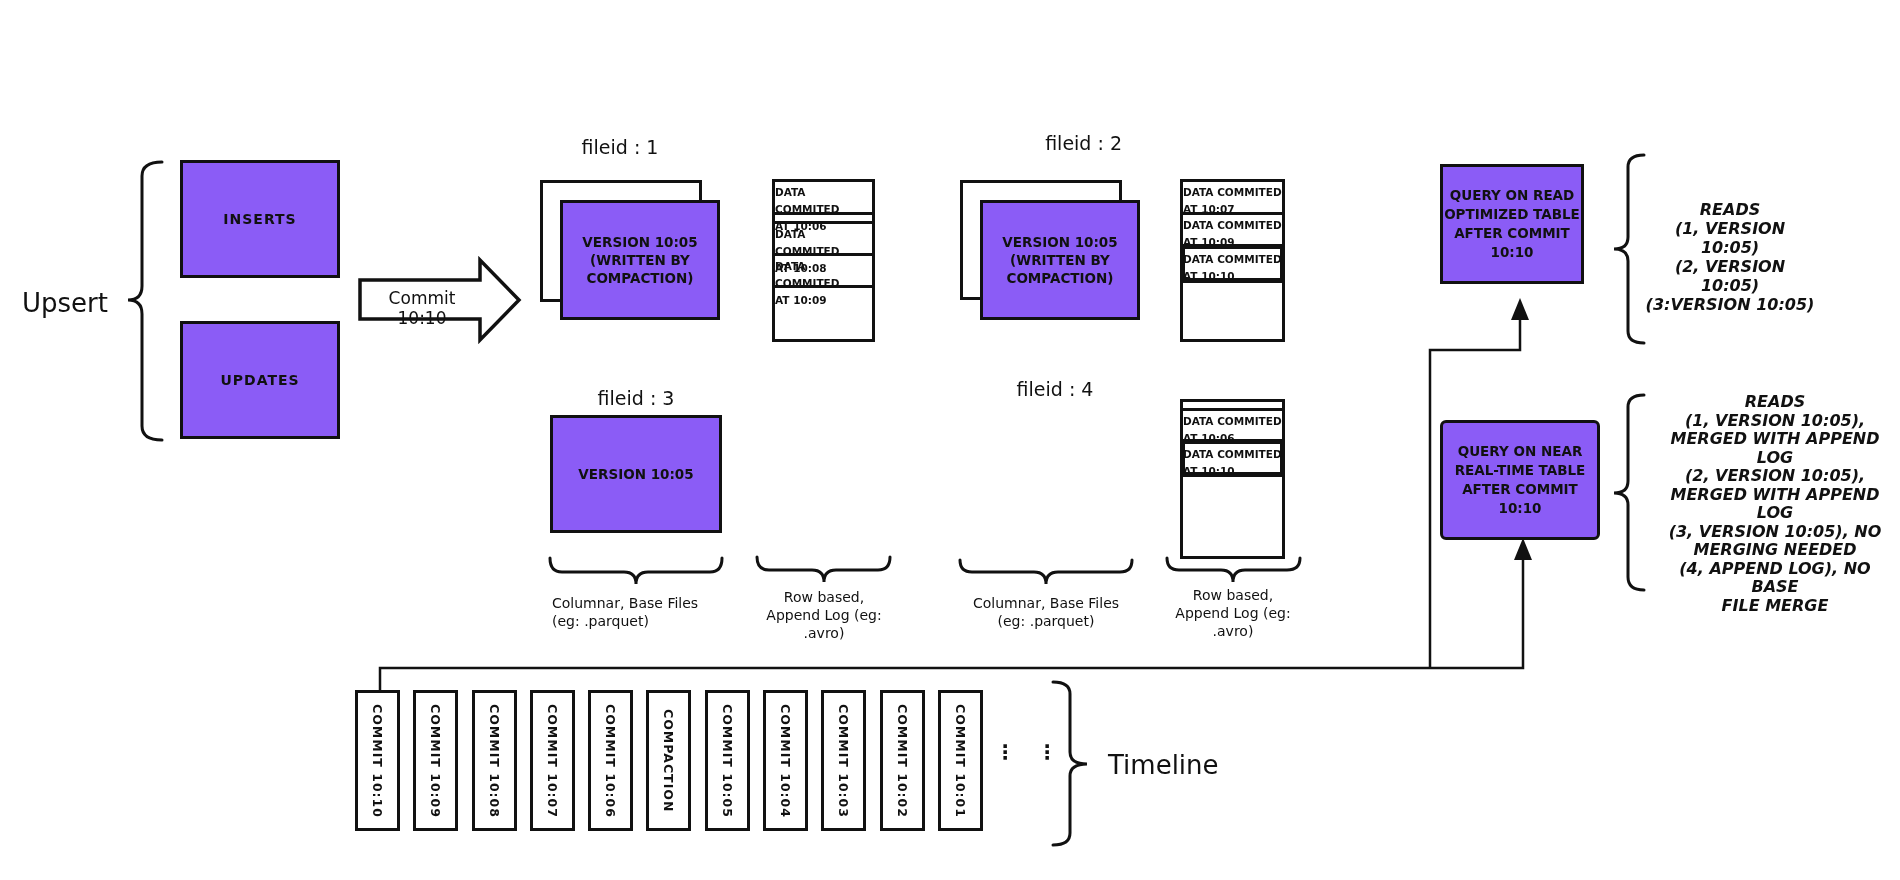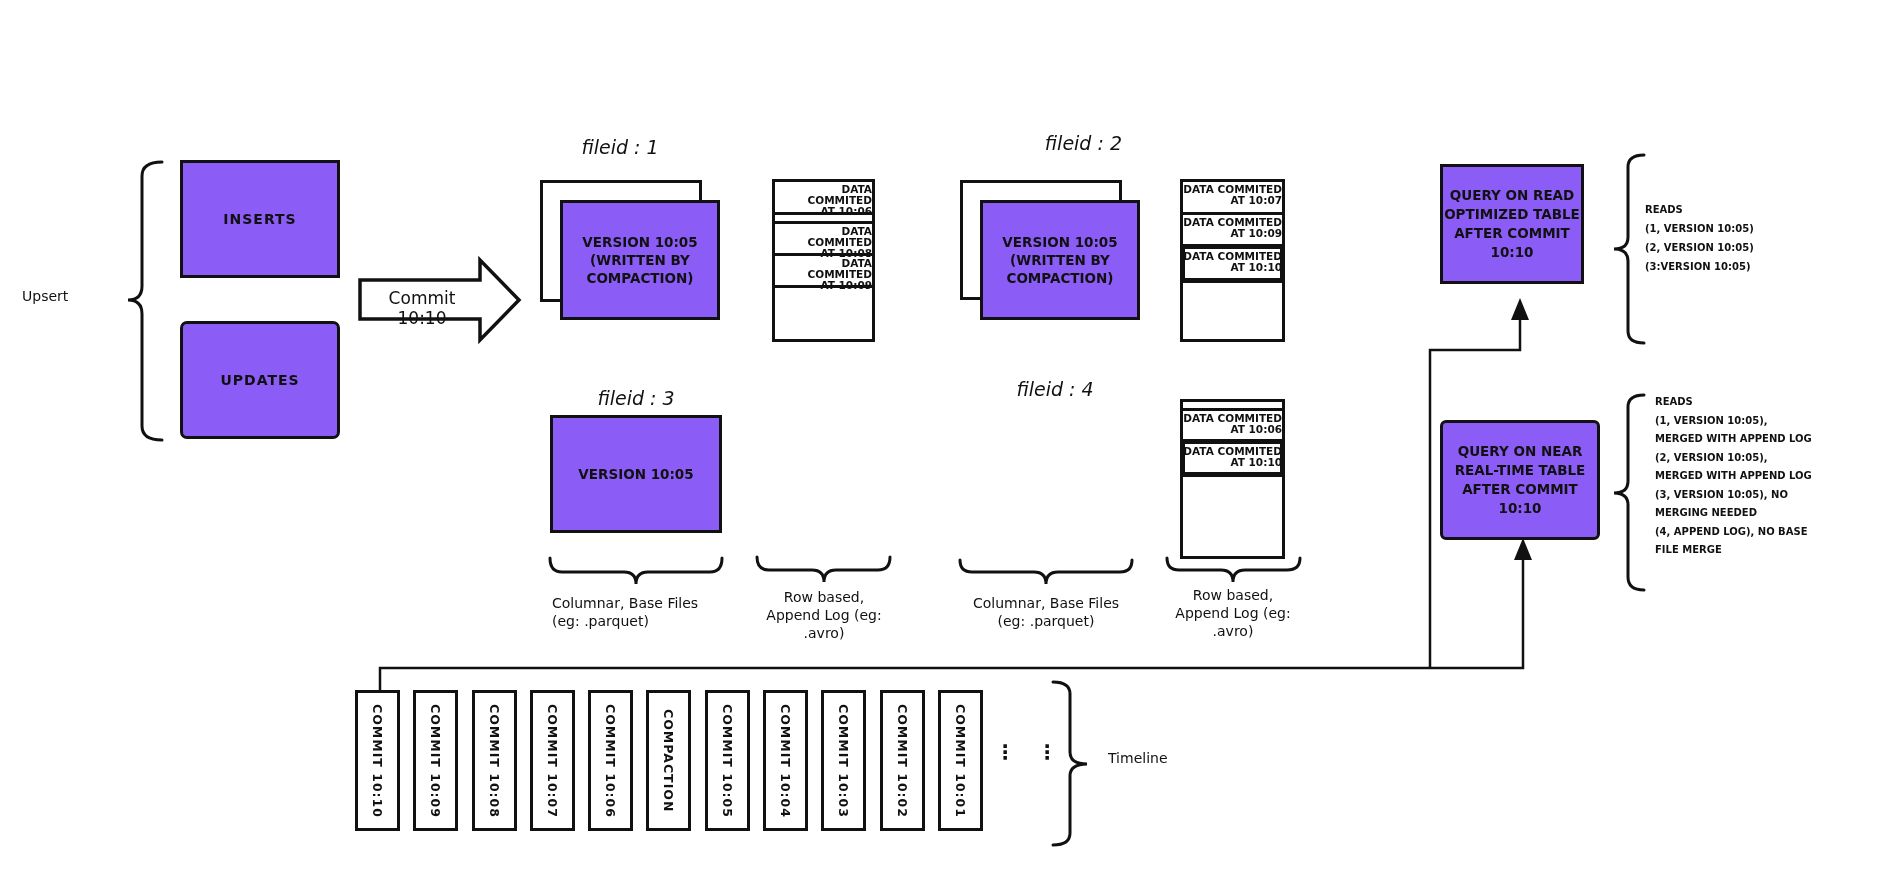--- a/index.html
+++ b/index.html
@@ -9,46 +9,46 @@
   }
   #underlay { position:absolute; left:0; top:0; width:1900px; height:880px; }
   .abs { position:absolute; box-sizing:border-box; }
   .box {
     position:absolute; box-sizing:border-box; background:#8b5cf6;
     border:3px solid #111; display:flex; align-items:center; justify-content:center;
     text-align:center; font-weight:bold; white-space:pre-line;
   }
   .backcard { position:absolute; box-sizing:border-box; background:#ffffff; border:3px solid #111; }
   .hand { font-weight:normal; }
-  .fileid-label { position:absolute; font-size:19px; text-align:center; white-space:nowrap;font-style:italic; }
+  .fileid-label { position:absolute; font-size:19px; text-align:center; white-space:nowrap; }
   .caption { position:absolute; font-size:14px; line-height:18px; white-space:pre-line; }
   .log {
     position:absolute; box-sizing:border-box; background:#ffffff; border:3px solid #111;
     display:flex; flex-direction:column;
   }
   .log .cell {
     box-sizing:border-box; border-bottom:3px solid #111; font-weight:bold; font-size:10.5px;
-    line-height:11px; text-align:right; padding-top:2px; white-space:pre-line;
+    line-height:17px; text-align:left; padding-top:2px; white-space:pre-line;
   }
   .log .gap { box-sizing:border-box; border-bottom:3px solid #111; }
   .log .cell.heavy { box-shadow:inset 0 0 0 2px #111; }
   .querybox { font-size:13.5px; line-height:19px; }
-  .reads { position:absolute; font-weight:bold; font-size:10px; line-height:19px;
-    text-align:left; white-space:pre-line; }
+  .reads { position:absolute; font-weight:bold; font-size:16px; line-height:19px;
+    text-align:center; white-space:pre-line;font-style:italic; }
   #timeline-row {
     position:absolute; left:355px; top:690px; width:628px; height:141px;
     display:flex; justify-content:space-between;
   }
   .tl-box {
     box-sizing:border-box; width:45px; height:141px; background:#fff; border:3px solid #111;
     display:flex; align-items:center; justify-content:center;
     writing-mode:vertical-rl; text-orientation:mixed;
     font-weight:bold; font-size:12.5px; letter-spacing:1px; white-space:nowrap;
   }
-  .big-label { position:absolute; font-size:14px; white-space:nowrap; }
+  .big-label { position:absolute; font-size:26px; white-space:nowrap; }
   .ellipsis { position:absolute; font-size:20px; font-weight:bold; }
 </style>
 </head>
 <body>
 
 <div id="canvas">
 
   <svg id="underlay" viewBox="0 0 1900 880">
 
     <path d="M 162 162 Q 142 162 142 176 L 142 286 Q 142 300 128 300 Q 142 300 142 314 L 142 426 Q 142 440 162 440" fill="none" stroke="#111" stroke-width="3" stroke-linecap="round"></path>
@@ -67,21 +67,21 @@
 
     <path d="M 380 690 L 380 668 L 1523 668 L 1523 544" fill="none" stroke="#111" stroke-width="2.5"></path>
     <path d="M 1430 668 L 1430 350 L 1520 350 L 1520 306" fill="none" stroke="#111" stroke-width="2.5"></path>
     <polygon points="1520,298 1511,320 1529,320" fill="#111"></polygon>
     <polygon points="1523,538 1514,560 1532,560" fill="#111"></polygon>
   </svg>
 
 
   <div class="big-label hand" style="left:22px; top:288px;">Upsert</div>
   <div class="box" style="left:180px; top:160px; width:160px; height:118px; font-size:14px; letter-spacing:1px;">INSERTS</div>
-  <div class="box" style="left:180px; top:321px; width:160px; height:118px; font-size:14px; letter-spacing:1px;border-radius:7px;">UPDATES</div>
+  <div class="box" style="left:180px; top:321px; width:160px; height:118px; font-size:14px; letter-spacing:1px;">UPDATES</div>
   <div class="abs hand" style="left:368px; top:288px; width:108px; text-align:center; font-size:17px;">Commit 10:10</div>
 
   <div class="fileid-label hand" style="left:538px; top:136px; width:164px;">fileid : 1</div>
   <div class="backcard" style="left:540px; top:180px; width:162px; height:122px;"></div>
   <div class="box" style="left:560px; top:200px; width:160px; height:120px; font-size:13.5px; line-height:18px;">VERSION 10:05
 (WRITTEN BY
 COMPACTION)</div>
   <div class="log" style="left:772px; top:179px; width:103px; height:163px;">
     <div class="cell" style="height:33px;">DATA COMMITED
 AT 10:06</div>

